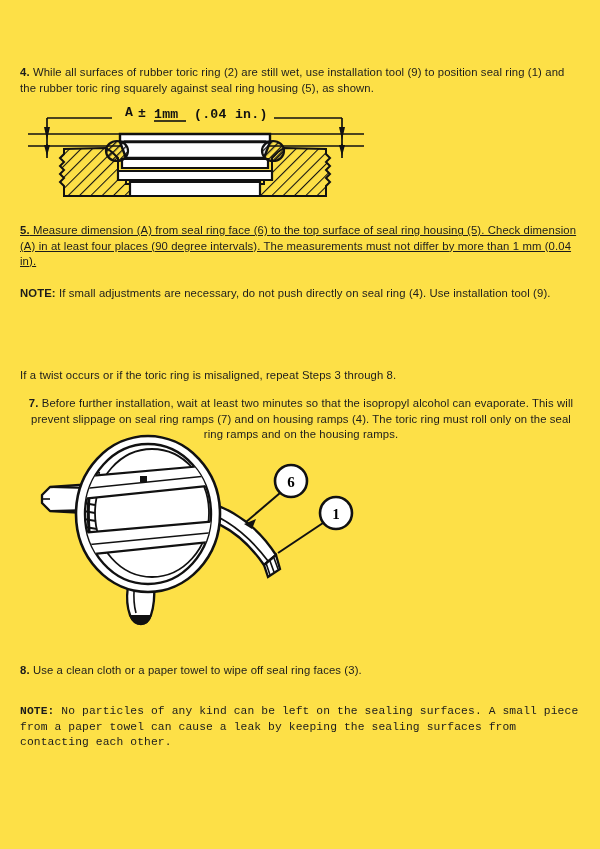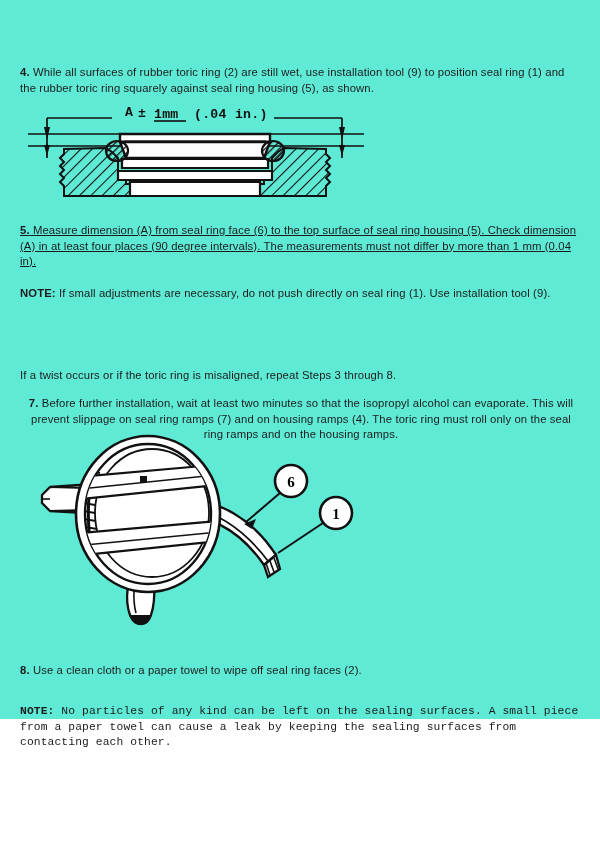--- a/index.html
+++ b/index.html
@@ -12,22 +12,22 @@
     height: 849px;
     position: relative;
     font-family: "Liberation Sans", sans-serif;
     color: #1a1a1a;
     overflow: hidden;
   }
   .page {
     position: absolute;
     left: 0; top: 0;
     width: 600px;
-    height: 719px;
-    background: #5eead4;
+    height: 849px;
+    background: #fde047;
   }
   .body-text {
     position: absolute;
     left: 20px;
     width: 562px;
     font-size: 11.3px;
     line-height: 15.2px;
     letter-spacing: 0.01em;
     text-align: left;
     color: #1c1c1c;
@@ -137,21 +137,21 @@
       <ellipse cx="97" cy="55" rx="11" ry="10" fill="url(#hatchToric)" stroke="#111" stroke-width="2.2"></ellipse>
       <ellipse cx="253" cy="55" rx="11" ry="10" fill="url(#hatchToric)" stroke="#111" stroke-width="2.2"></ellipse>
     </svg>
   </div>
 
   <p class="body-text" style="top:212px;text-decoration:underline;">
     <span class="lead">5.</span><span> Measure dimension (A) from seal ring face (6) to the top surface of seal ring housing (5). Check dimension (A) in at least four places (90 degree intervals). The measurements must not differ by more than 1 mm (0.04 in).</span>
   </p>
 
   <p class="body-text" style="top:275px;">
-    <span class="lead">NOTE:</span><span> If small adjustments are necessary, do not push directly on seal ring (1). Use installation tool (9).</span>
+    <span class="lead">NOTE:</span><span> If small adjustments are necessary, do not push directly on seal ring (4). Use installation tool (9).</span>
   </p>
 
 
   <p class="body-text" style="top:357px;">
     <span>If a twist occurs or if the toric ring is misaligned, repeat Steps 3 through 8.</span>
   </p>
 
   <p class="body-text" style="top:385px;text-align:center;">
     <span class="lead">7.</span><span> Before further installation, wait at least two minutes so that the isopropyl alcohol can evaporate. This will prevent slippage on seal ring ramps (7) and on housing ramps (4). The toric ring must roll only on the seal ring ramps and on the housing ramps.</span>
   </p>
@@ -226,20 +226,20 @@
       <g>
         <circle cx="308" cy="76" r="16" fill="#fff" stroke="#111" stroke-width="2.6"></circle>
         <text class="callout-num" x="308" y="82">1</text>
         <line class="ln" x1="295" y1="86" x2="250" y2="116" stroke-width="2"></line>
       </g>
 
     </svg>
   </div>
 
   <p class="body-text" style="top:652px;">
-    <span class="lead">8.</span><span> Use a clean cloth or a paper towel to wipe off seal ring faces (2).</span>
+    <span class="lead">8.</span><span> Use a clean cloth or a paper towel to wipe off seal ring faces (3).</span>
   </p>
 
   <p class="body-text" style="top:693px;font-family:Liberation Mono, monospace;">
     <span class="lead">NOTE:</span><span> No particles of any kind can be left on the sealing surfaces. A small piece from a paper towel can cause a leak by keeping the sealing surfaces from contacting each other.</span>
   </p>
 
 </div>
 
 </body></html>

